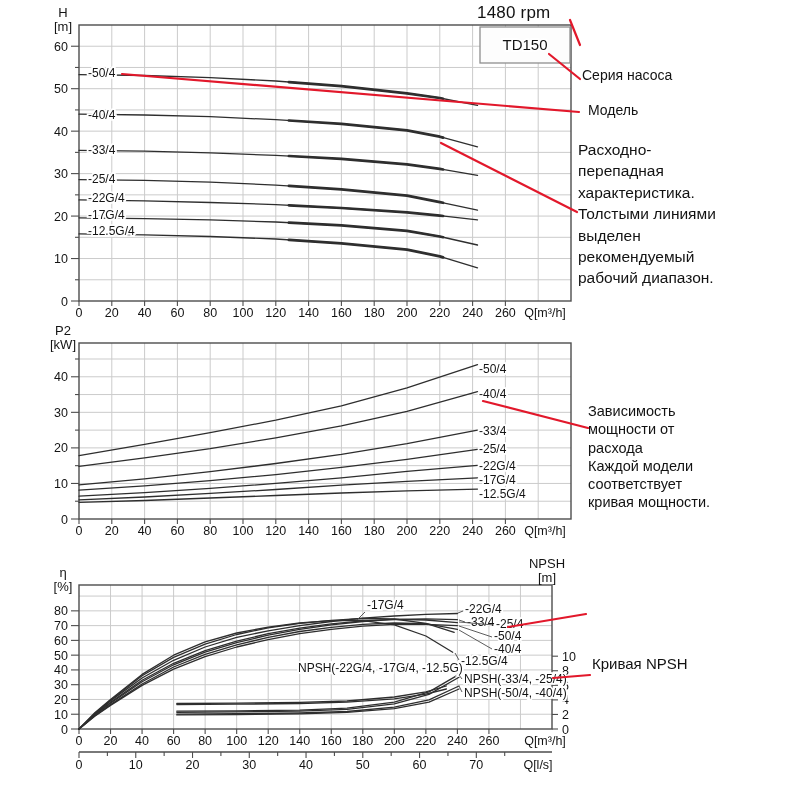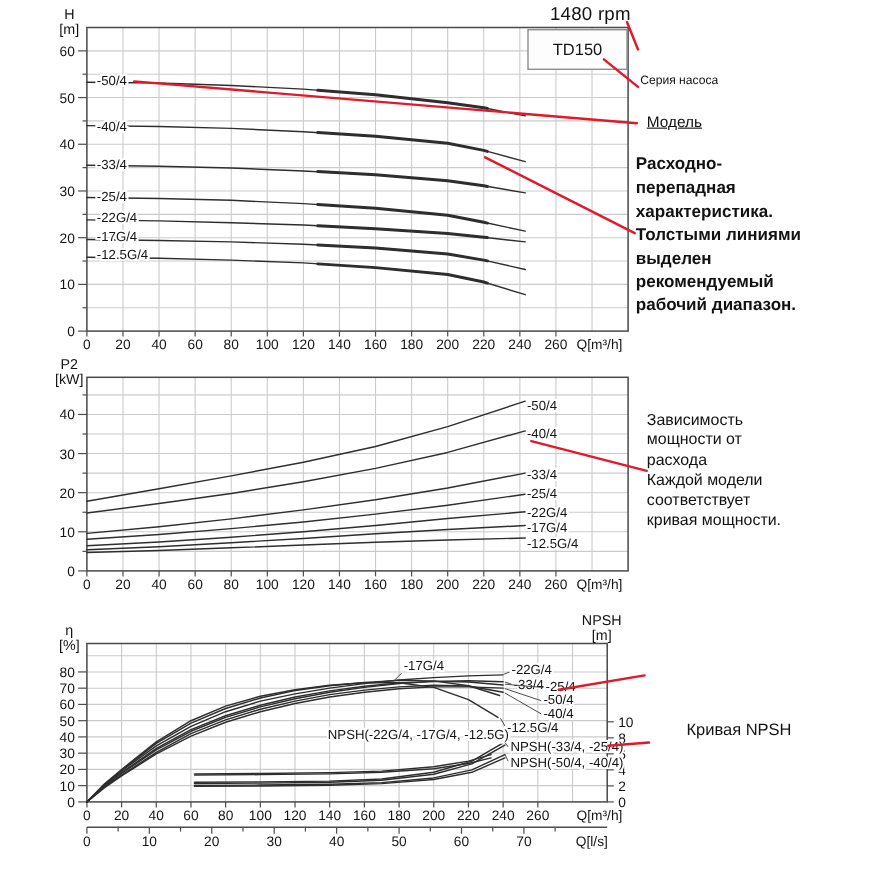--- a/index.html
+++ b/index.html
@@ -1,27 +1,27 @@
 <!DOCTYPE html>
 <html><head>
 <meta charset="utf-8">
 <style>
   html,body{margin:0;padding:0;background:#fff;}
   .stage{position:relative;width:800px;height:800px;background:#ffffff;
          font-family:"Liberation Sans",sans-serif;overflow:hidden;}
   svg{position:absolute;left:0;top:0;}
   .note{position:absolute;color:#121212;white-space:pre-line;}
-  .rpm-value{left:500px;top:3px;font-size:17px;letter-spacing:0.2px;}
+  .rpm-value{left:477px;top:3px;font-size:17px;letter-spacing:0.2px;}
   .rpm-note{left:582px;top:40px;font-size:13px;line-height:1.08;}
-  .series-note{left:582px;top:67px;font-size:11px;}
-  .model-note{left:588px;top:102px;font-size:14px;text-decoration:underline;}
-  .hq-note{left:578px;top:139px;font-size:15.5px;line-height:1.38;font-weight:bold;}
-  .power-note{left:588px;top:373px;font-size:14.5px;line-height:1.26;}
+  .series-note{left:582px;top:67px;font-size:14px;}
+  .model-note{left:588px;top:102px;font-size:14px;}
+  .hq-note{left:578px;top:139px;font-size:15.5px;line-height:1.38;}
+  .power-note{left:588px;top:402px;font-size:14.5px;line-height:1.26;}
   .eff-note{left:589px;top:605px;font-size:15px;}
-  .npsh-note{left:592px;top:655px;font-size:15px;margin-left:32px;}
+  .npsh-note{left:592px;top:655px;font-size:15px;}
   
   .grid{stroke:#cbcbcb;stroke-width:1;}
   .frame{fill:none;stroke:#4d4d4d;stroke-width:1.4;}
   .tickline{stroke:#4d4d4d;stroke-width:1.1;}
   .axis2{stroke:#4d4d4d;stroke-width:1.4;}
   text{fill:#141414;}
   .tick{font-size:12.5px;}
   .hdr{font-size:13px;}
   .clabel{font-size:12px;}
   .halo{paint-order:stroke;stroke:#ffffff;stroke-width:3.5px;}

